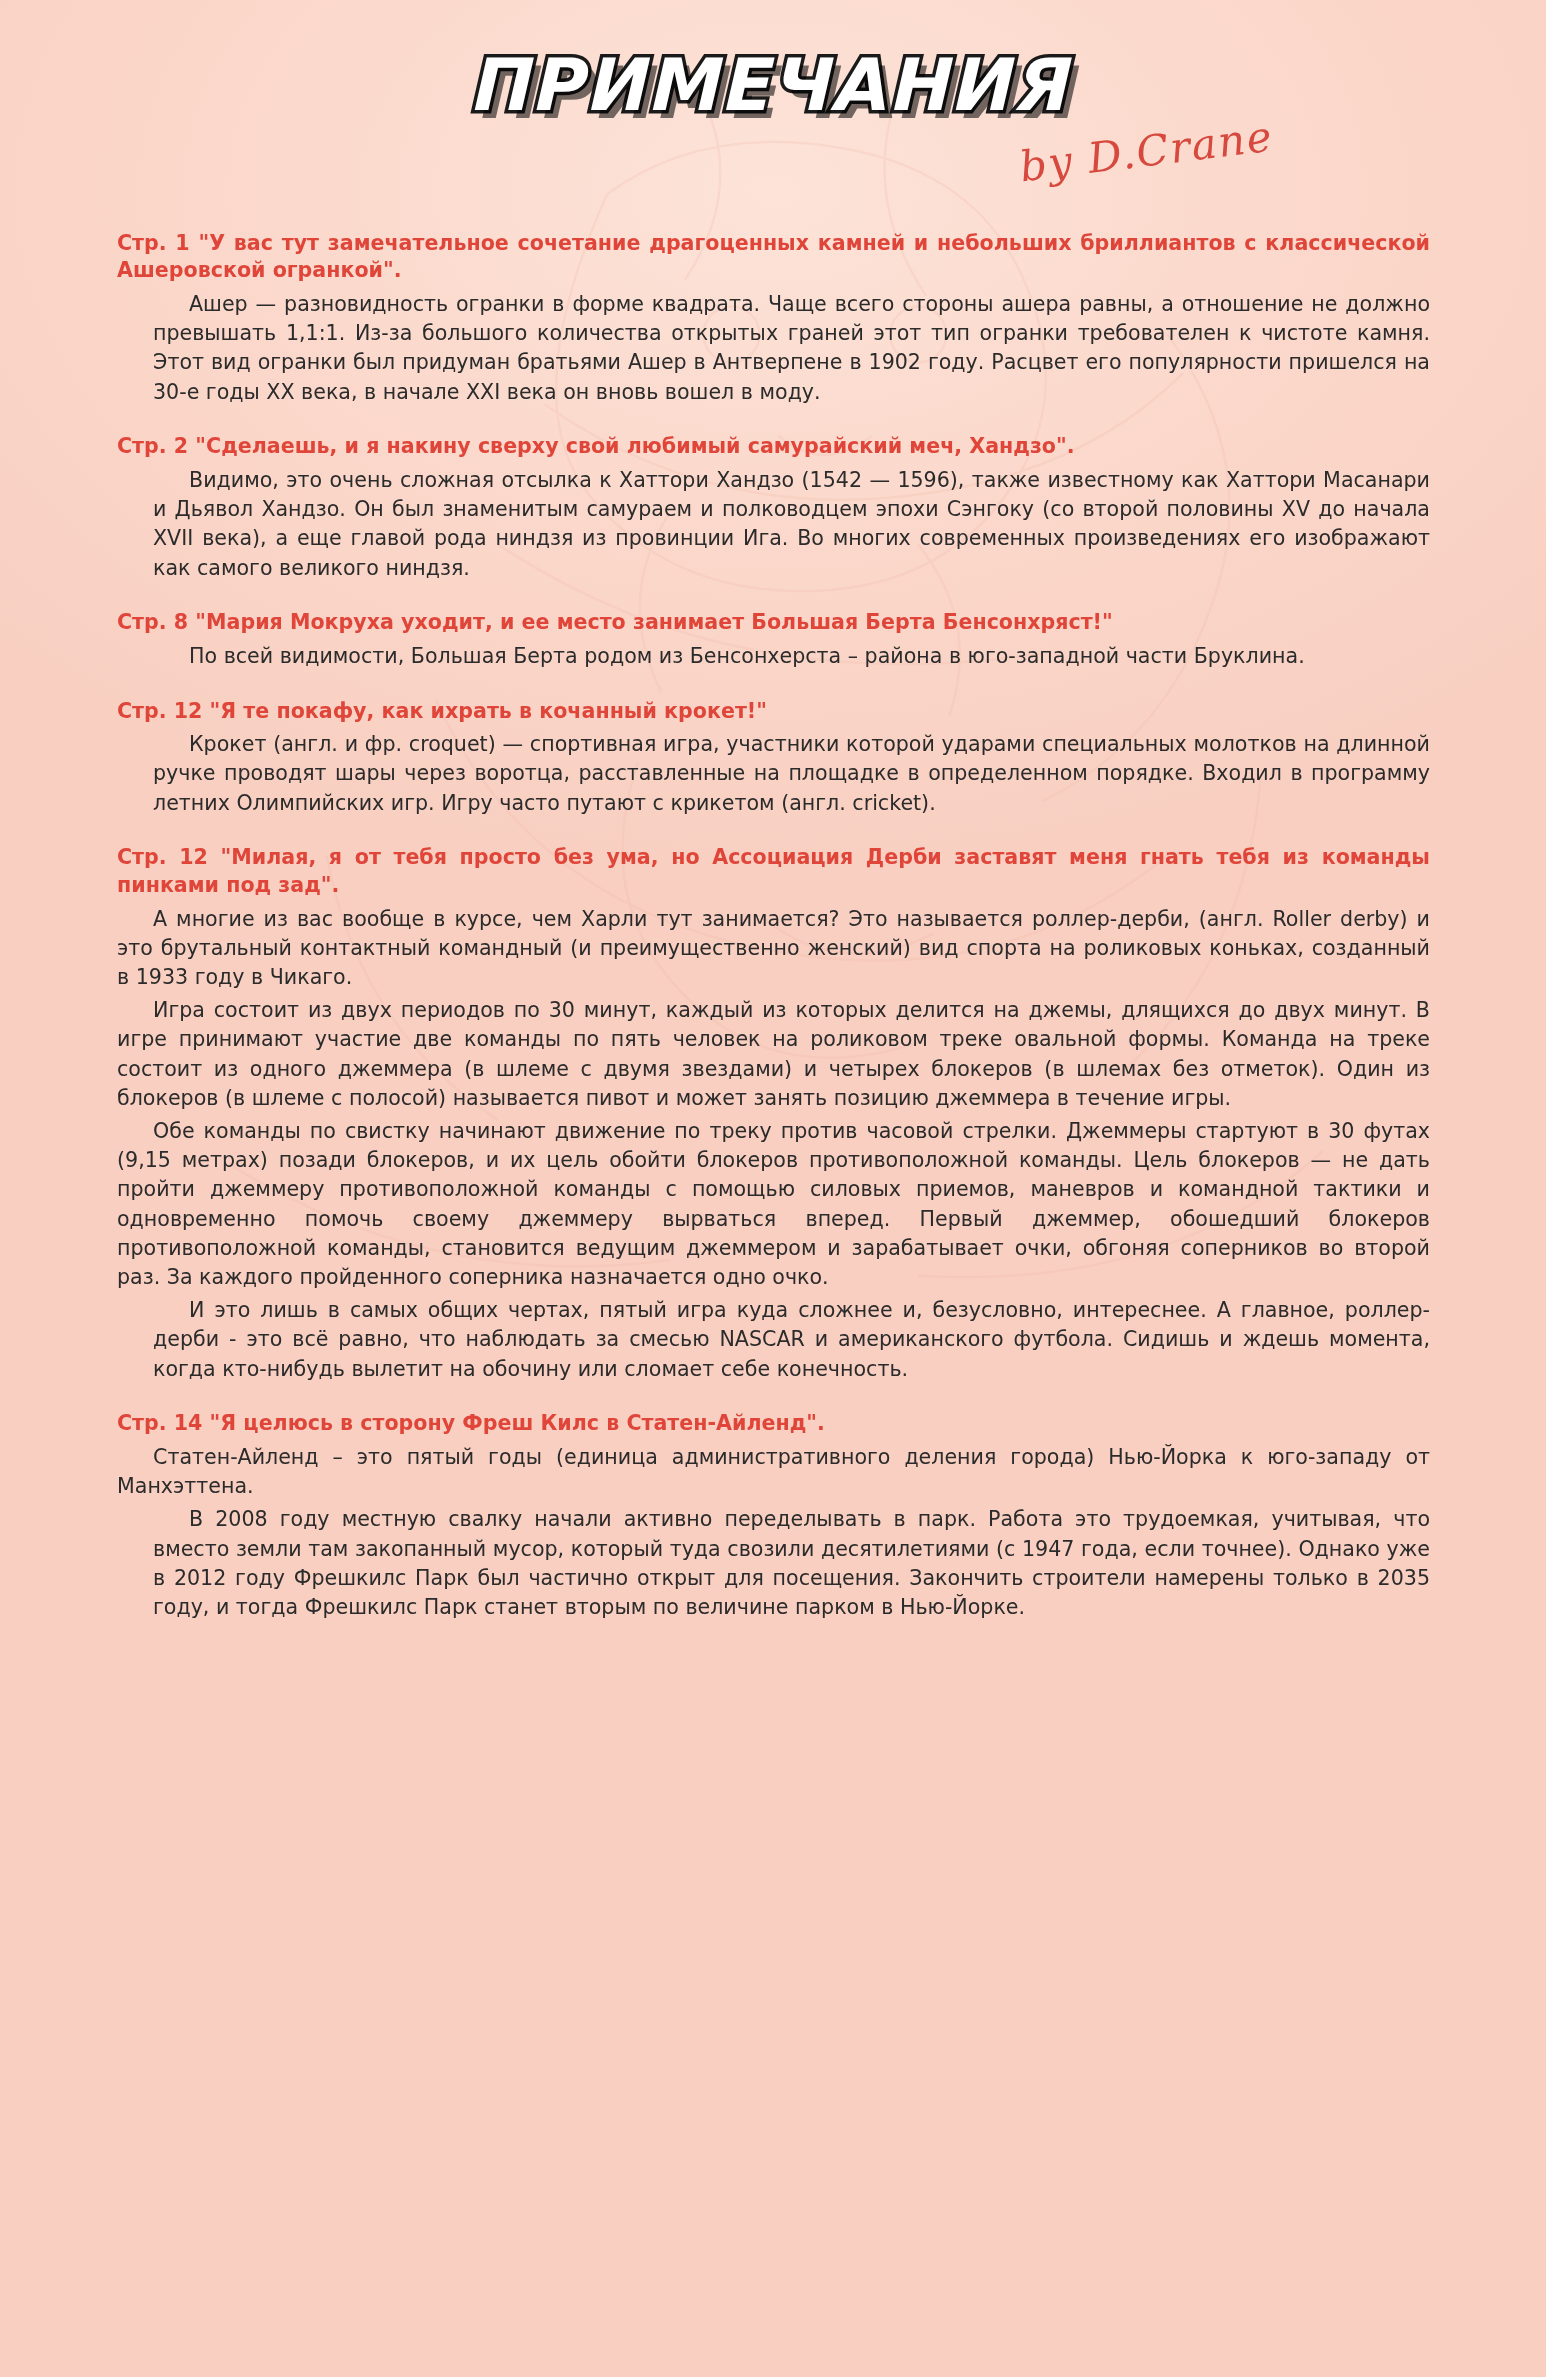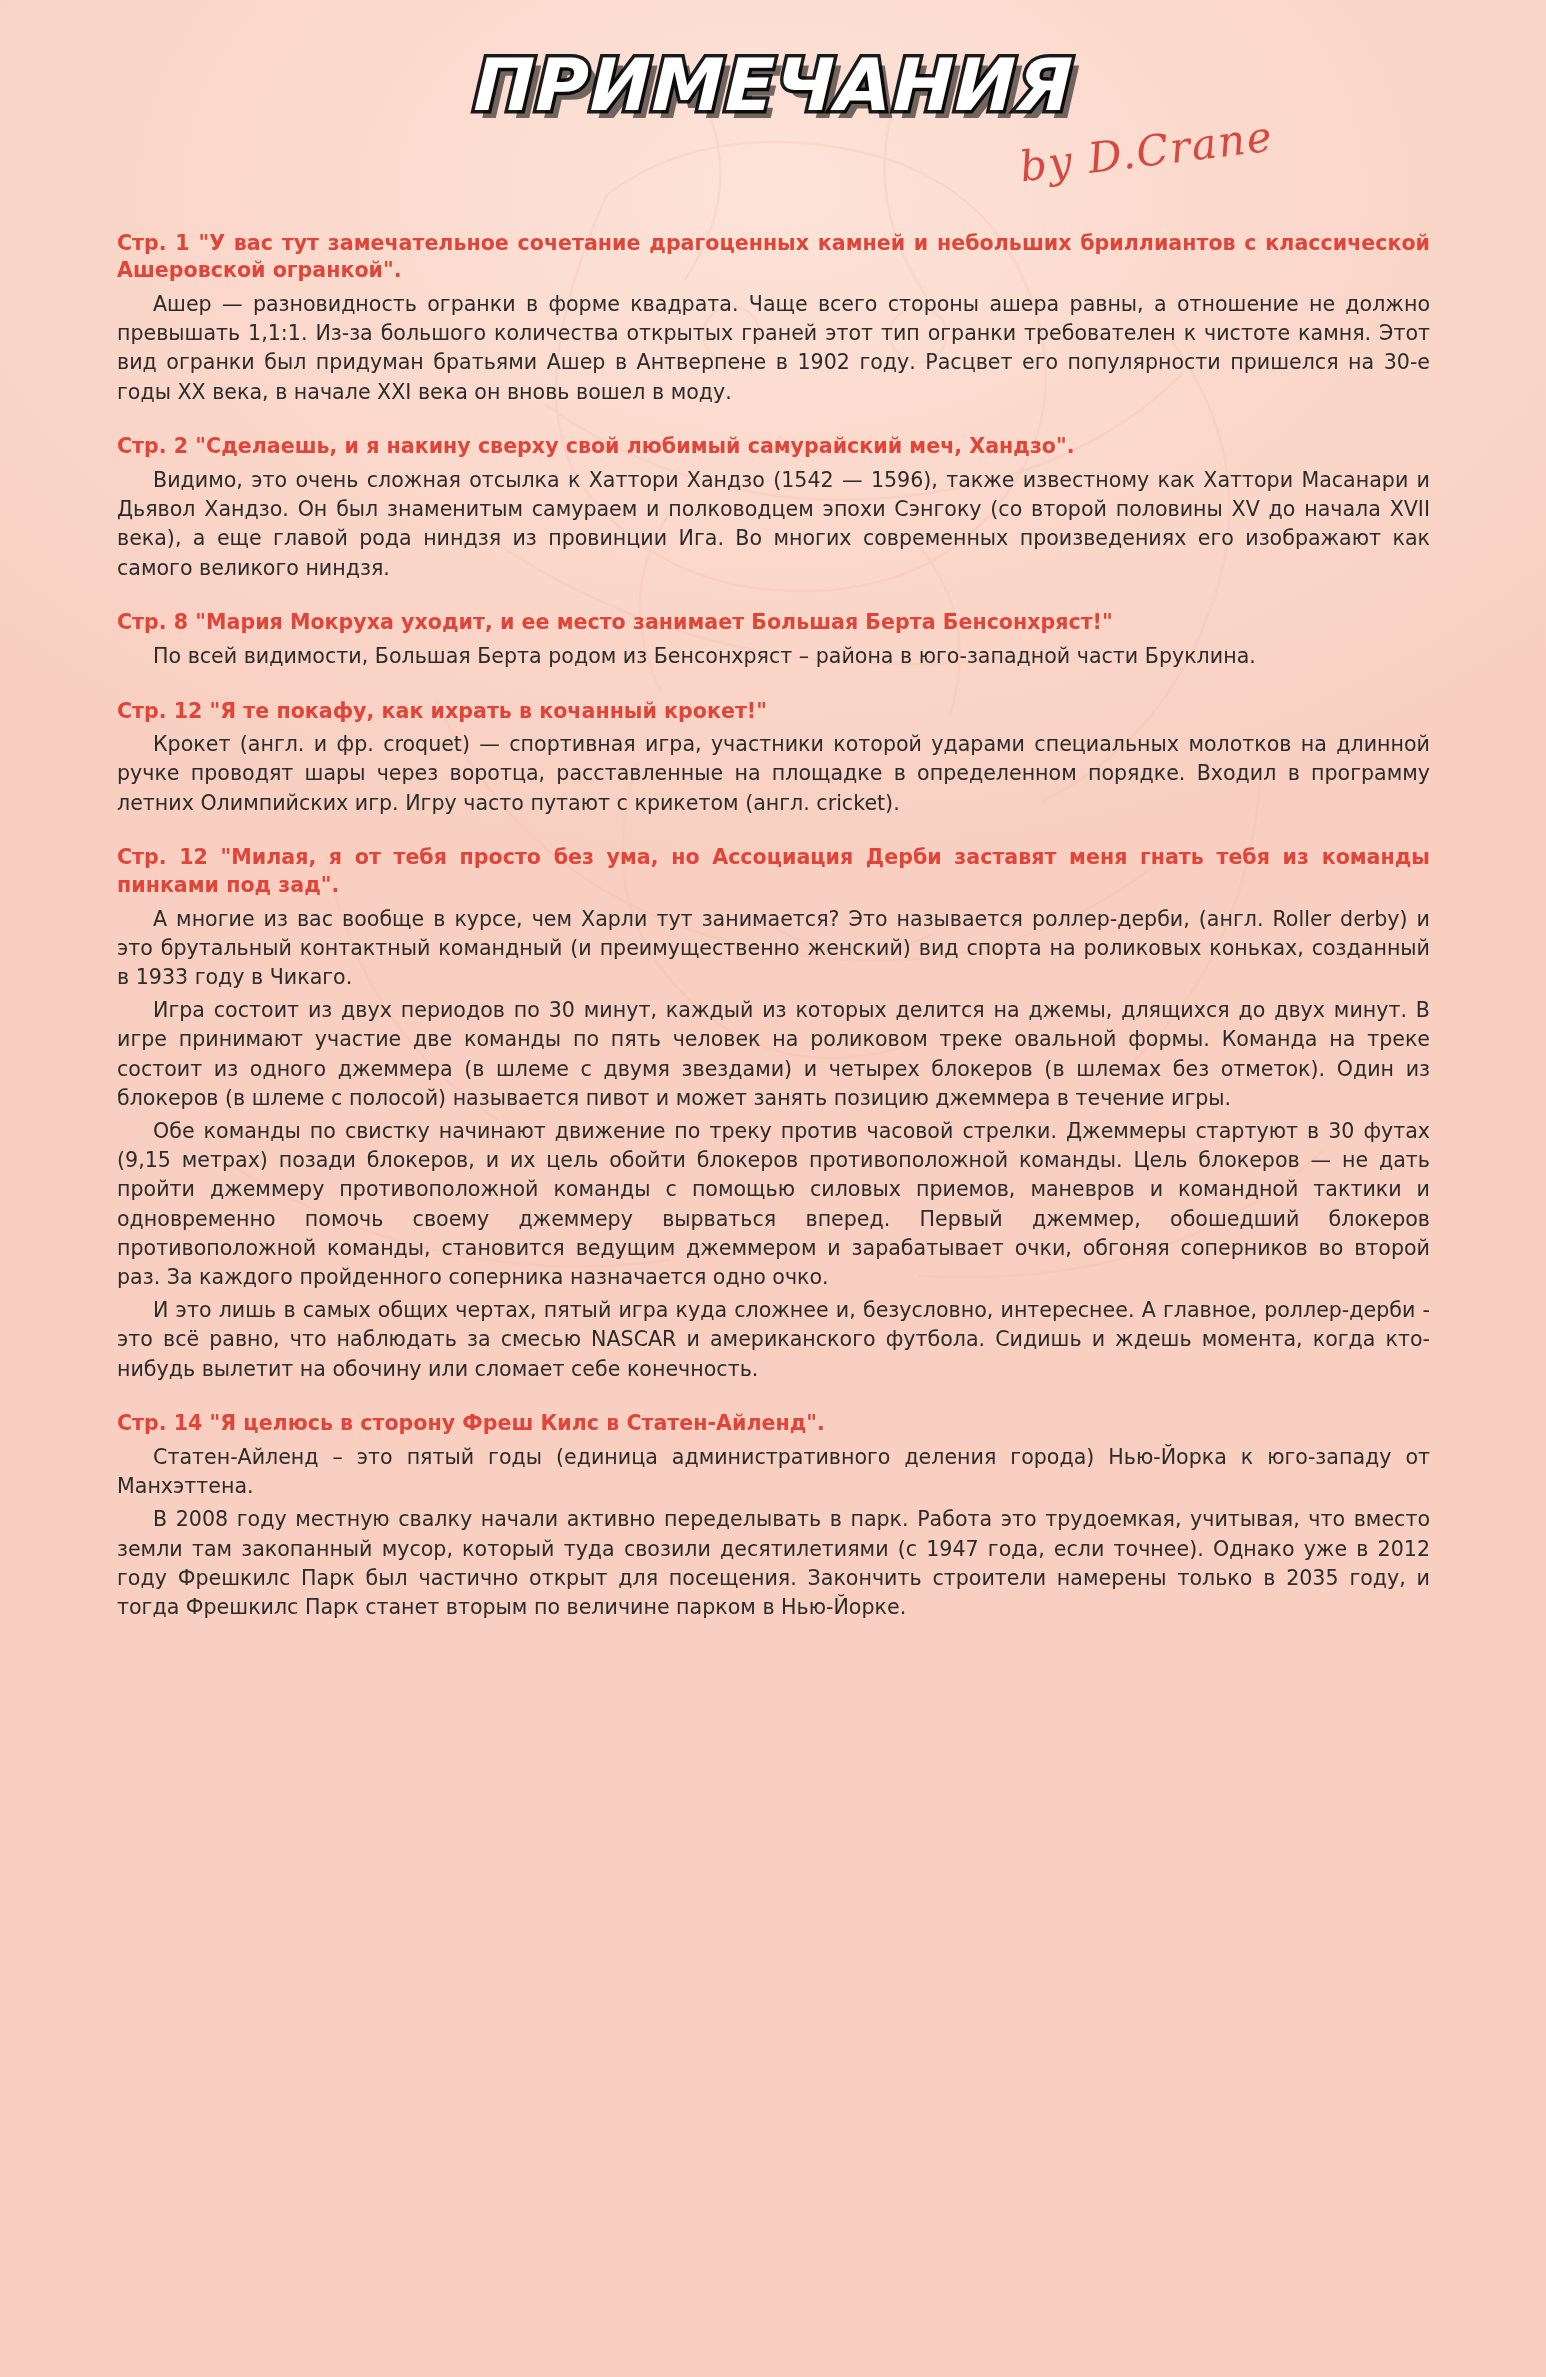--- a/index.html
+++ b/index.html
@@ -94,21 +94,21 @@
   }
   .note-para {
     color: #2b2b2b;
     font-size: 20.6px;
     line-height: 1.42;
     text-align: justify;
     text-justify: inter-word;
     text-indent: 36px;
     margin: 0 0 3.9px 0;
   }
-  .note-para:last-child { margin-bottom: 0; }
+  .note-para:last-child { margin-bottom: 0; margin-left: 36px; }
 </style>
 </head>
 <body>
 
 <div class="page">
 
   <div class="bg-art">
     <svg viewBox="0 0 1988 3056" preserveAspectRatio="none" aria-hidden="true">
       <g stroke="#f0b8a8" stroke-width="3" fill="none" opacity="0.75">
         <path d="M780 250 q120 -90 300 -60 q180 30 240 180 q60 150 -30 270 q-90 120 -260 120 q-170 0 -270 -120 q-100 -120 20 -390 z"></path>
@@ -149,21 +149,21 @@
         <p class="note-para">Ашер — разновидность огранки в форме квадрата. Чаще всего стороны ашера равны, а отношение не должно превышать 1,1:1. Из-за большого количества открытых граней этот тип огранки требователен к чистоте камня. Этот вид огранки был придуман братьями Ашер в Антверпене в 1902 году. Расцвет его популярности пришелся на 30-е годы XX века, в начале XXI века он вновь вошел в моду.</p>
       </div>
 
       <div class="note">
         <p class="note-head">Стр. 2 "Сделаешь, и я накину сверху свой любимый самурайский меч, Хандзо".</p>
         <p class="note-para">Видимо, это очень сложная отсылка к Хаттори Хандзо (1542 — 1596), также известному как Хаттори Масанари и Дьявол Хандзо. Он был знаменитым самураем и полководцем эпохи Сэнгоку (со второй половины XV до начала XVII века), а еще главой рода ниндзя из провинции Ига. Во многих современных произведениях его изображают как самого великого ниндзя.</p>
       </div>
 
       <div class="note">
         <p class="note-head">Стр. 8 "Мария Мокруха уходит, и ее место занимает Большая Берта Бенсонхряст!"</p>
-        <p class="note-para">По всей видимости, Большая Берта родом из Бенсонхряст – района в юго-западной части Бруклина.</p>
+        <p class="note-para">По всей видимости, Большая Берта родом из Бенсонхерста – района в юго-западной части Бруклина.</p>
       </div>
 
       <div class="note">
         <p class="note-head">Стр. 12 "Я те покафу, как ихрать в кочанный крокет!"</p>
         <p class="note-para">Крокет (англ. и фр. croquet) — спортивная игра, участники которой ударами специальных молотков на длинной ручке проводят шары через воротца, расставленные на площадке в определенном порядке. Входил в программу летних Олимпийских игр. Игру часто путают с крикетом (англ. cricket).</p>
       </div>
 
       <div class="note">
         <p class="note-head">Стр. 12 "Милая, я от тебя просто без ума, но Ассоциация Дерби заставят меня гнать тебя из команды пинками под зад".</p>
         <p class="note-para">А многие из вас вообще в курсе, чем Харли тут занимается? Это называется роллер-дерби, (англ. Roller derby) и это брутальный контактный командный (и преимущественно женский) вид спорта на роликовых коньках, созданный в 1933 году в Чикаго.</p>

